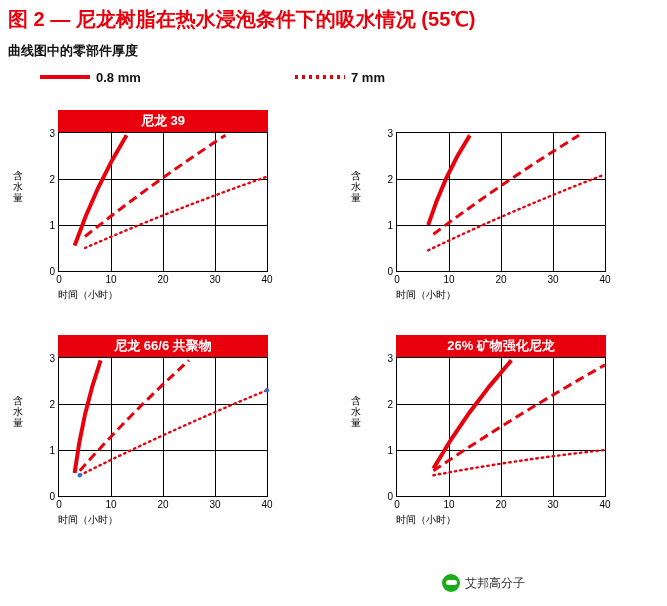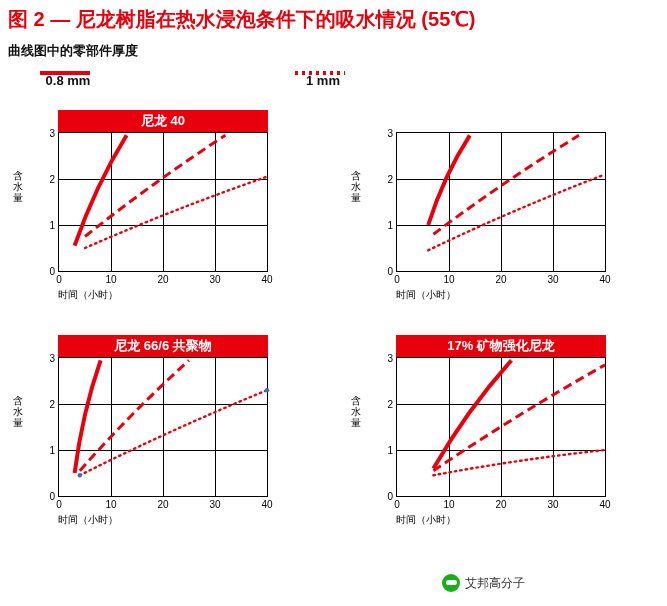--- a/index.html
+++ b/index.html
@@ -44,21 +44,20 @@
     top: 66px;
     width: 420px;
     height: 24px;
   }
   .legend-item {
     position: absolute;
     top: 0;
     height: 22px;
     display: flex;
     align-items: center;
-    flex-direction: column;
   }
   .legend-item .swatch {
     width: 50px;
     height: 14px;
     position: relative;
     margin-right: 6px;
   }
   .legend-item .swatch i {
     position: absolute;
     left: 0;
@@ -208,26 +207,26 @@
     <div class="legend-item sw-solid" style="left:0px;">
       <span class="swatch">
           <i></i>
         </span>
       <span class="legend-label">0.8 mm</span>
     </div>
     <div class="legend-item sw-dot" style="left:255px;">
       <span class="swatch">
           <i></i>
         </span>
-      <span class="legend-label">1 mm</span>
+      <span class="legend-label">7 mm</span>
     </div>
   </div>
 
   <div class="panel" style="left:10px; top:110px;">
-    <div class="panel-title">尼龙 40</div>
+    <div class="panel-title">尼龙 39</div>
     <div class="axis-y-title">含水量</div>
     <div class="plot" id="plot0">
         <div class="xlab" style="left: 0px;">0</div>
         <div class="gl glv" style="left: 52px;"></div>
         <div class="xlab" style="left: 52px;">10</div>
         <div class="gl glv" style="left: 104px;"></div>
         <div class="xlab" style="left: 104px;">20</div>
         <div class="gl glv" style="left: 156px;"></div>
         <div class="xlab" style="left: 156px;">30</div>
         <div class="xlab" style="left: 208px;">40</div>
@@ -295,21 +294,21 @@
           <path d="M 20.8 112.7 Q 72.4 54.49999999999999 130 2.299999999999983" fill="none" stroke="#e8000d" stroke-width="3" stroke-dasharray="9 5"></path>
           <path d="M 20.8 117.3 Q 111.4 71.75 208 32.2" fill="none" stroke="#e8000d" stroke-width="2.4" stroke-dasharray="1.5 4" stroke-linecap="round"></path>
           <circle cx="20.8" cy="117.3" r="2.2" fill="#2e6fd9"></circle>
           <circle cx="208" cy="32.2" r="2.2" fill="#2e6fd9"></circle>
         </svg>
       </div>
     <div class="axis-x-title">时间（小时）</div>
   </div>
 
   <div class="panel" style="left:348px; top:335px;">
-    <div class="panel-title">17% 矿物强化尼龙</div>
+    <div class="panel-title">26% 矿物强化尼龙</div>
     <div class="axis-y-title">含水量</div>
     <div class="plot" id="plot3">
         <div class="xlab" style="left: 0px;">0</div>
         <div class="gl glv" style="left: 52px;"></div>
         <div class="xlab" style="left: 52px;">10</div>
         <div class="gl glv" style="left: 104px;"></div>
         <div class="xlab" style="left: 104px;">20</div>
         <div class="gl glv" style="left: 156px;"></div>
         <div class="xlab" style="left: 156px;">30</div>
         <div class="xlab" style="left: 208px;">40</div>

